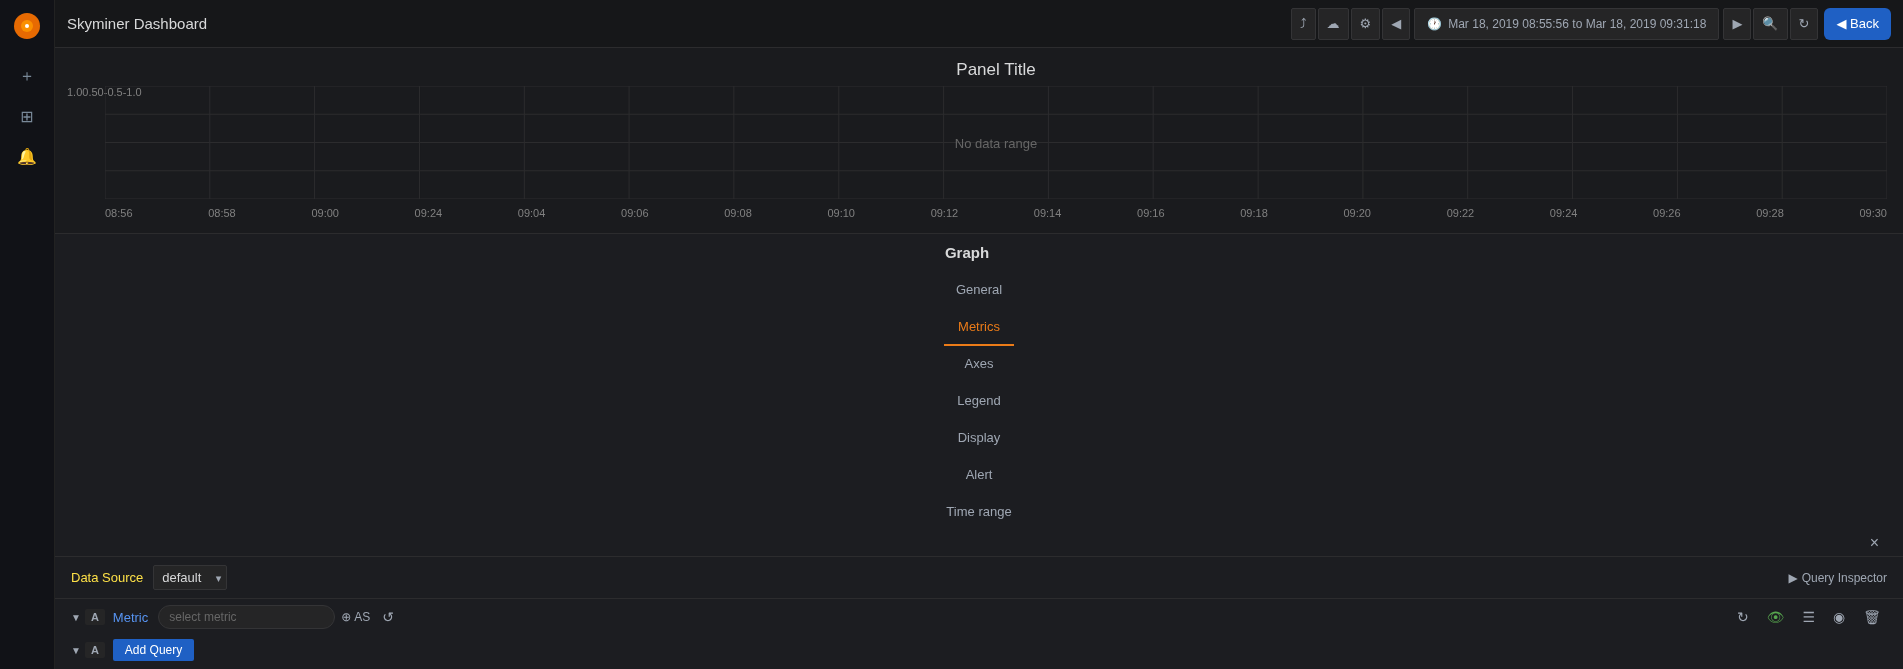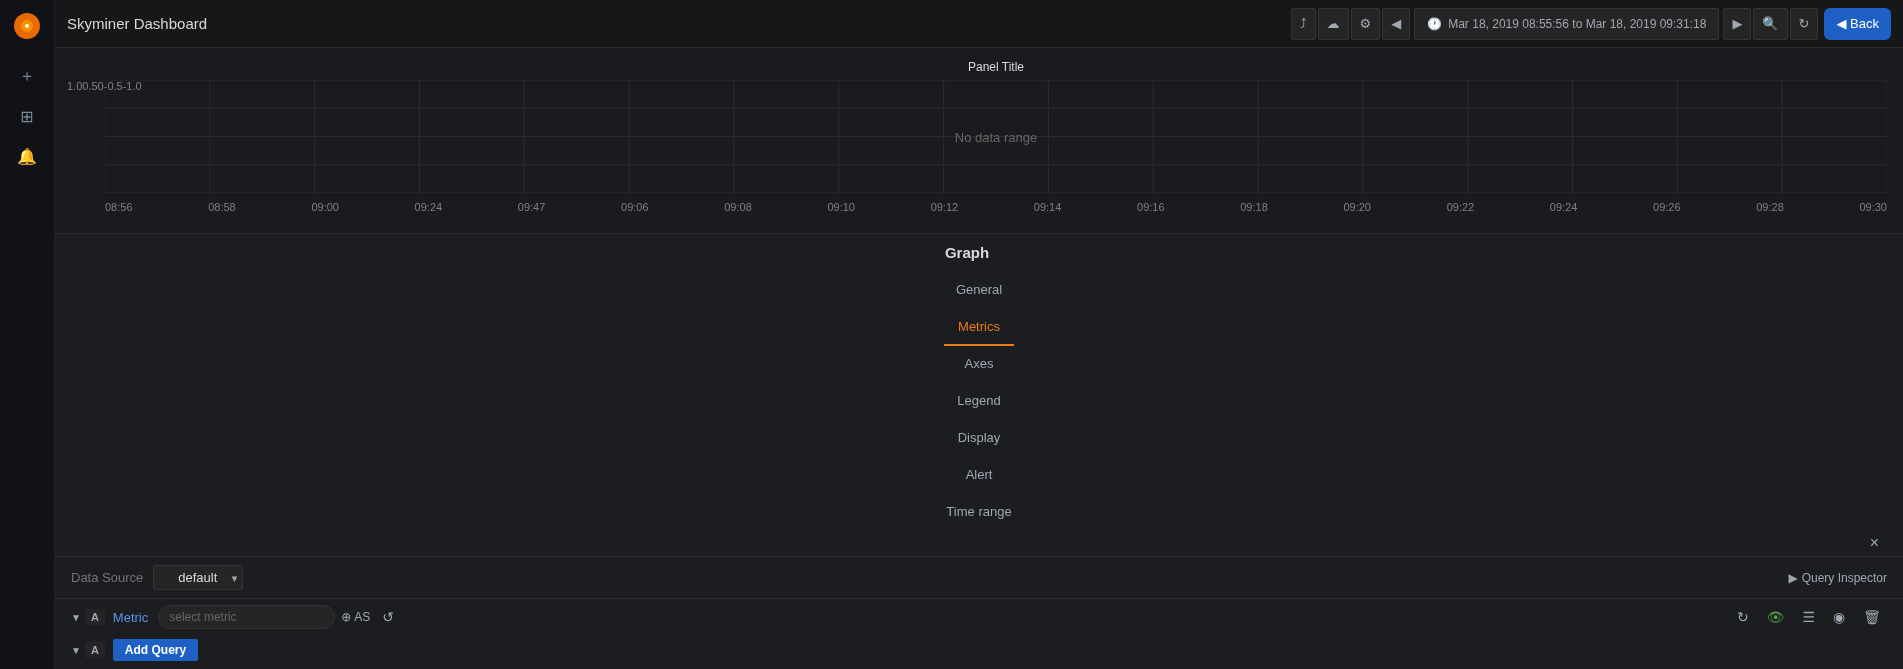--- a/index.html
+++ b/index.html
@@ -117,21 +117,21 @@
     
     .chart-area {
       background: #1a1b1e;
       flex: 1;
       position: relative;
       padding: 12px 16px 30px 50px;
       min-height: 0;
     }
     .chart-title {
       text-align: center;
-      font-size: 12px;
+      font-size: 17px;
       color: #d8d9da;
       margin-bottom: 6px;
     }
     .chart-canvas {
       width: 100%;
       height: calc(100% - 30px);
       position: relative;
     }
     .chart-grid {
       width: 100%;
@@ -215,29 +215,29 @@
 
     
     .datasource-row {
       display: flex;
       align-items: center;
       padding: 8px 16px;
       border-bottom: 1px solid #2c2c2e;
       background: #1c1d21;
     }
     .ds-label {
-      color: #737373;
+      color: #fde047;
       margin-right: 10px;
       font-size: 13px;
     }
     .ds-select {
       background: #252526;
       border: 1px solid #343436;
       color: #d8d9da;
-      padding: 4px 24px 4px 24px;
+      padding: 4px 24px 4px 8px;
       font-size: 13px;
       border-radius: 2px;
       cursor: pointer;
       appearance: none;
       position: relative;
     }
     .ds-select-wrap {
       position: relative;
       display: inline-block;
     }
@@ -345,21 +345,21 @@
       background: #1c1d21;
     }
     .add-query-btn {
       background: #1f60c4;
       border: none;
       color: #fff;
       padding: 4px 12px;
       font-size: 12px;
       border-radius: 2px;
       cursor: pointer;
-      font-weight: 700;
+      font-weight: 400;
     }
   </style>
 </head>
 <body>
 
 <nav class="sidebar">
   <div class="sidebar-logo">
     <svg viewBox="0 0 28 28" fill="none" xmlns="http://www.w3.org/2000/svg">
       <circle cx="14" cy="14" r="13" fill="#FF7400" opacity="0.9"></circle>
       <circle cx="14" cy="14" r="6" fill="#FF9A00" opacity="0.8"></circle>
@@ -449,21 +449,21 @@
         <line x1="88.24%" y1="0" x2="88.24%" y2="100%" stroke="#2c2c2e" stroke-width="1"></line>
         <line x1="94.12%" y1="0" x2="94.12%" y2="100%" stroke="#2c2c2e" stroke-width="1"></line>
         <line x1="100%" y1="0" x2="100%" y2="100%" stroke="#2c2c2e" stroke-width="1"></line>
       </svg>
       <div class="no-data-label">No data range</div>
       <div class="x-axis">
         <span>08:56</span>
         <span>08:58</span>
         <span>09:00</span>
         <span>09:24</span>
-        <span>09:47</span>
+        <span>09:04</span>
         <span>09:06</span>
         <span>09:08</span>
         <span>09:10</span>
         <span>09:12</span>
         <span>09:14</span>
         <span>09:16</span>
         <span>09:18</span>
         <span>09:20</span>
         <span>09:22</span>
         <span>09:24</span>

